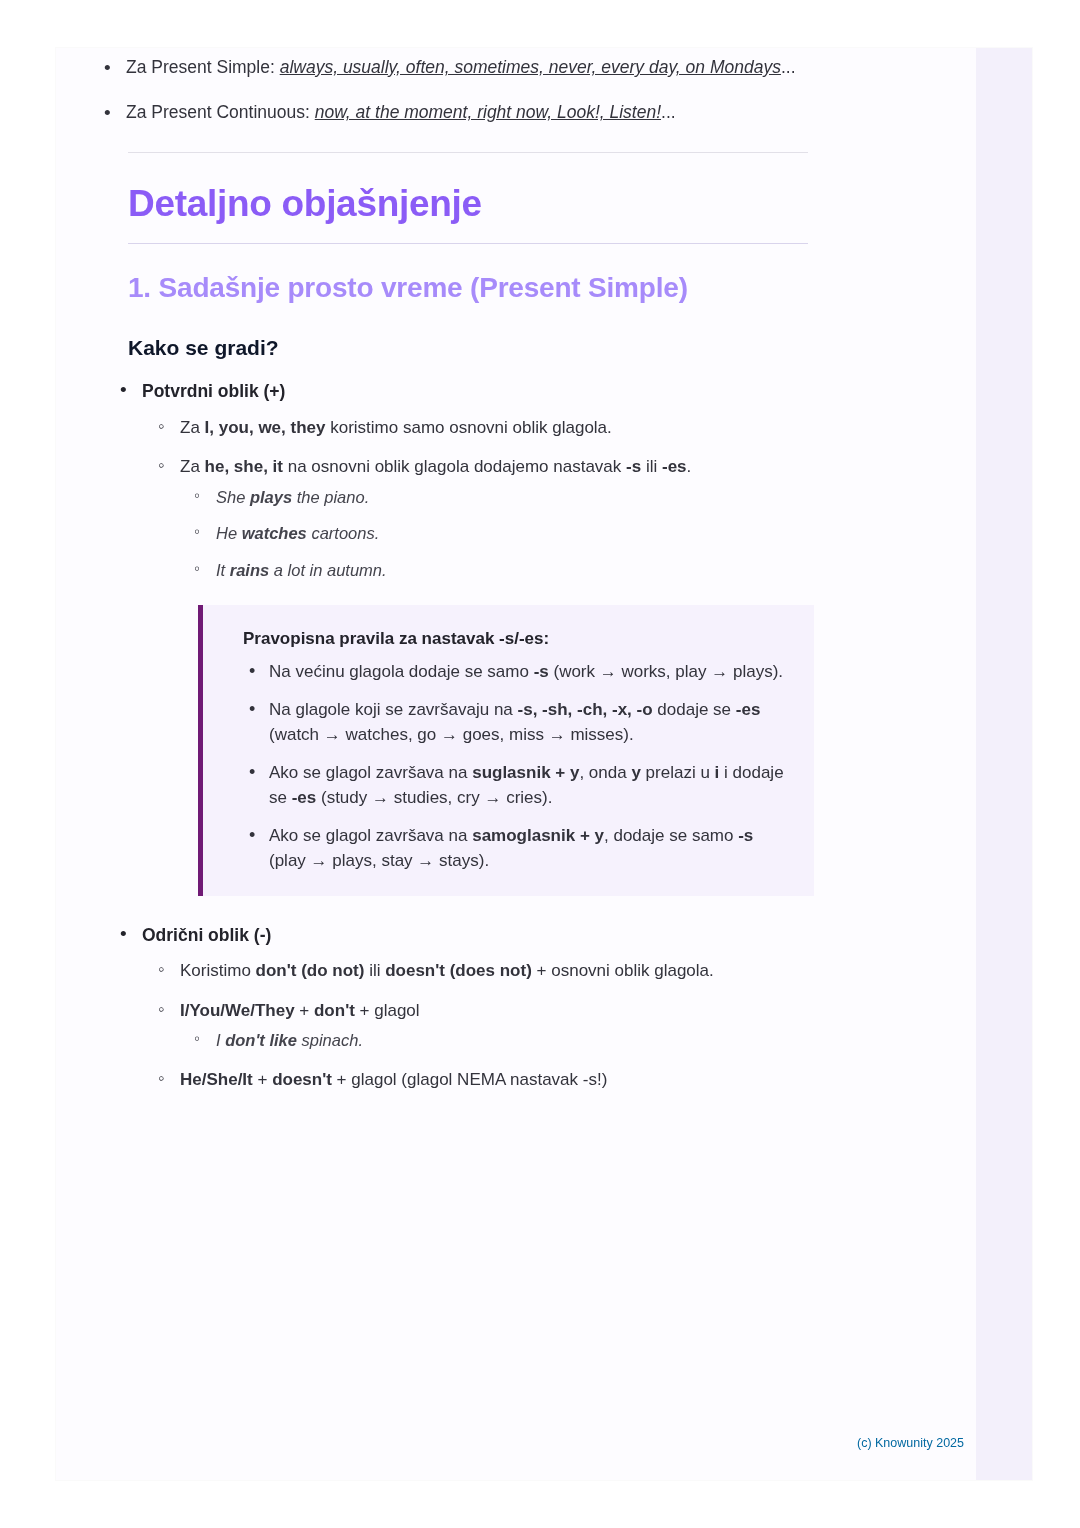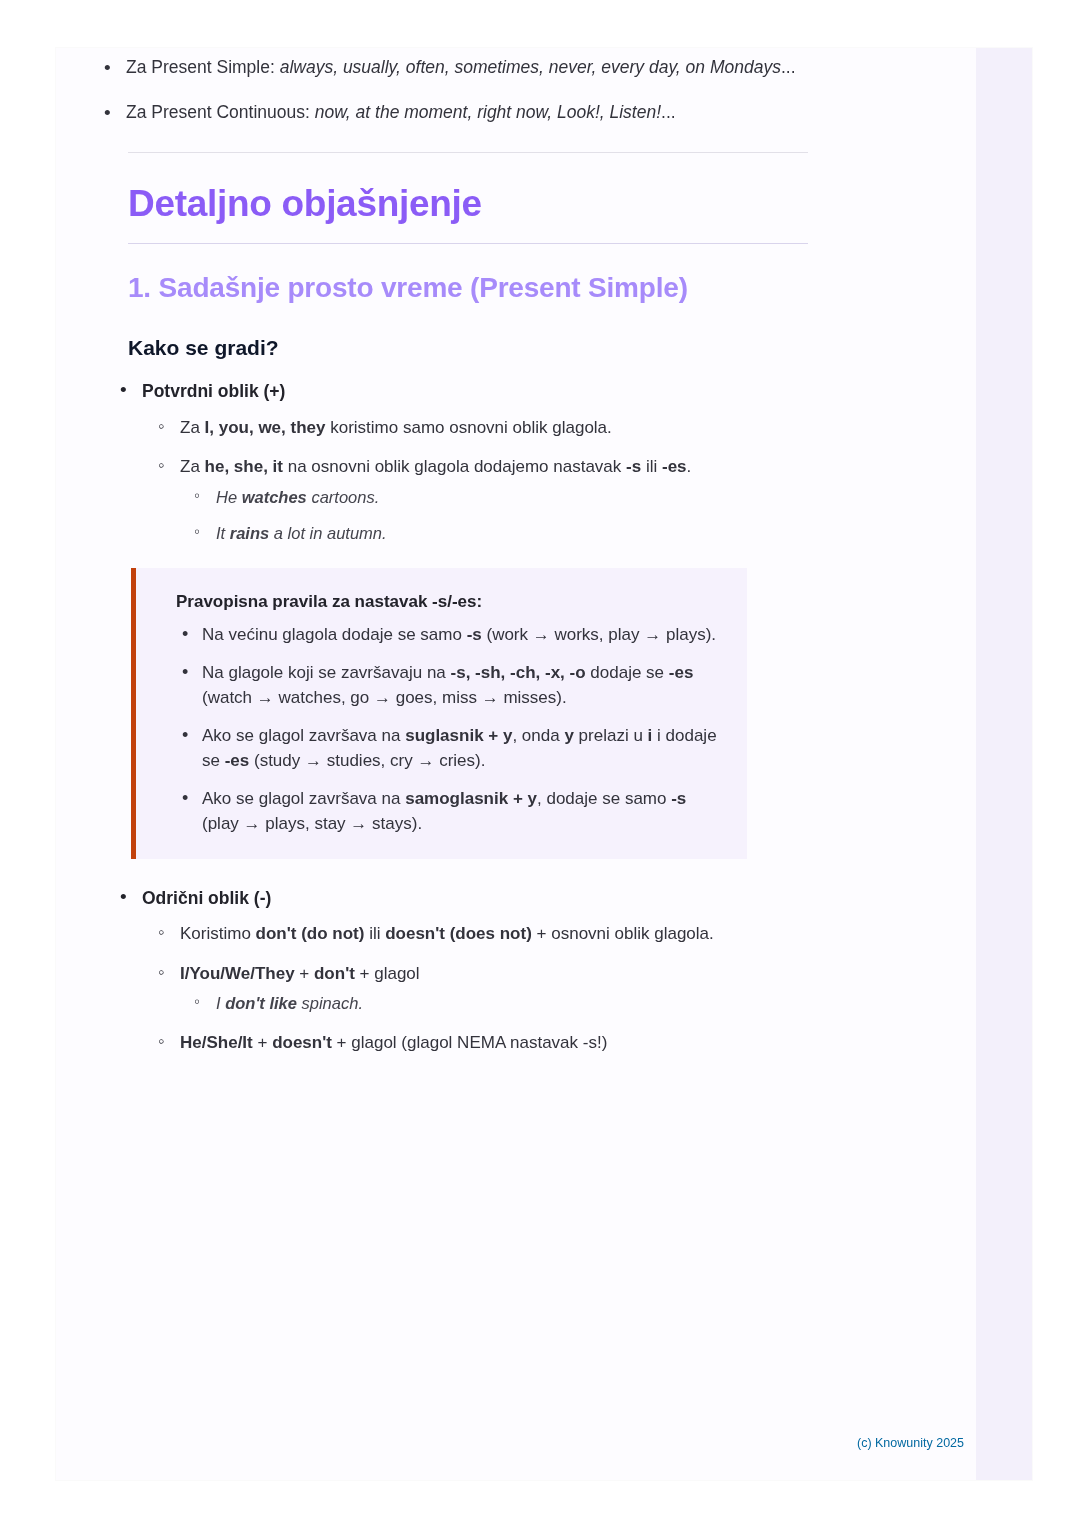--- a/index.html
+++ b/index.html
@@ -167,23 +167,23 @@
     position: absolute;
     left: 14px;
     top: -2px;
     font-size: 17px;
     color: #44444d;
     font-style: normal;
   }
   ul.lvl3 > li b { font-style: italic; }
 
   .callout {
-    margin: 22px 0 26px 39px;
+    margin: 22px 0 26px 106px;
     background: #f6f2fd;
-    border-left: 5px solid #c2410c;
+    border-left: 5px solid #701a75;
     padding: 24px 30px 22px 40px;
     width: 616px;
     box-sizing: border-box;
   }
   .callout-title {
     font-size: 17px;
     font-weight: bold;
     color: #23232b;
     margin-bottom: 10px;
   }
@@ -202,21 +202,21 @@
   }
   ul.callout-list > li::before {
     content: "•";
     position: absolute;
     left: 6px;
     top: -1px;
     font-size: 18px;
   }
   ul.callout-list > li:last-child { margin-bottom: 0; }
 
-  em { font-style: italic; }
+  em { font-style: italic; text-decoration: underline; }
   b { font-weight: bold; }
 
   .watermark {
     position: absolute;
     right: 68px;
     bottom: 30px;
     font-size: 12.5px;
     color: #0369a1;
     z-index: 3;
   }
@@ -250,20 +250,21 @@
       <ul class="bullets">
         <li class="b1">
           <span>Potvrdni oblik (+)</span>
           <ul class="lvl2">
             <li>
               <span>Za </span><b>I, you, we, they</b><span> koristimo samo osnovni oblik glagola.</span>
             </li>
             <li>
               <span>Za </span><b>he, she, it</b><span> na osnovni oblik glagola dodajemo nastavak </span><b>-s</b><span> ili </span><b>-es</b><span>.</span>
               <ul class="lvl3">
+                <li><span>She </span><b>plays</b><span> the piano.</span></li>
                 <li><span>He </span><b>watches</b><span> cartoons.</span></li>
                 <li><span>It </span><b>rains</b><span> a lot in autumn.</span></li>
               </ul>
             </li>
           </ul>
         </li>
       </ul>
 
       <div class="callout">
         <div class="callout-title">Pravopisna pravila za nastavak -s/-es:</div>

